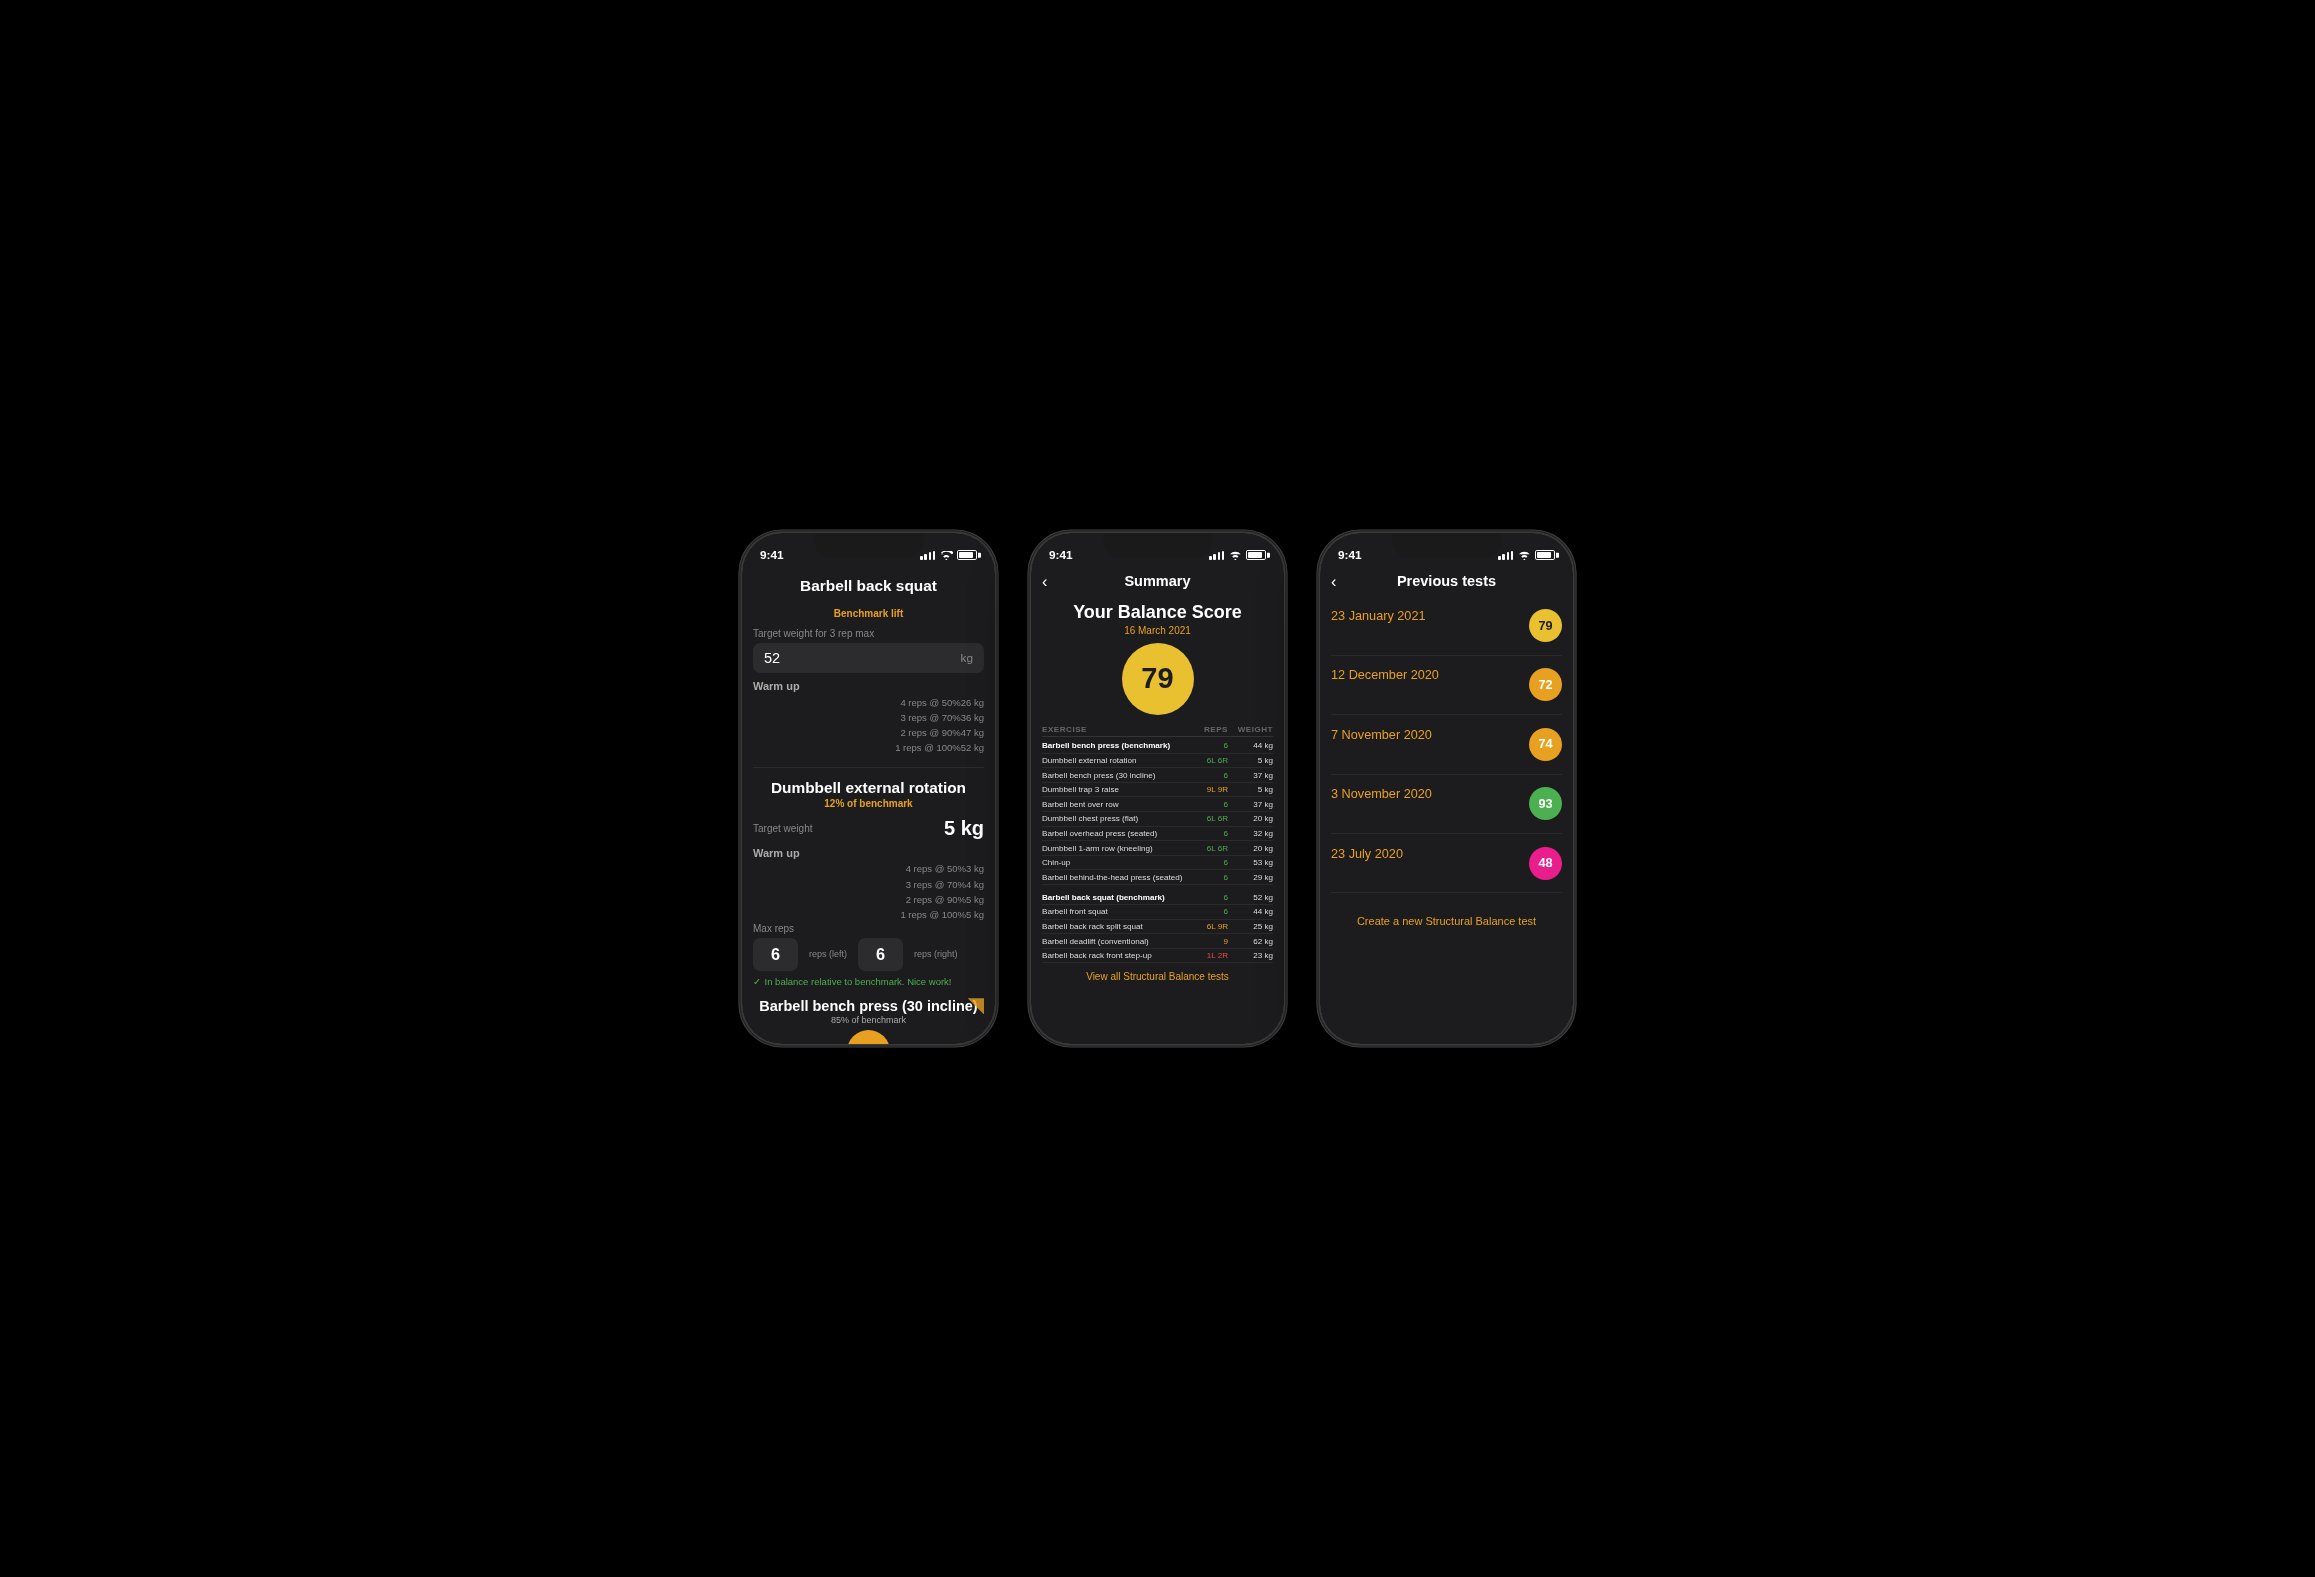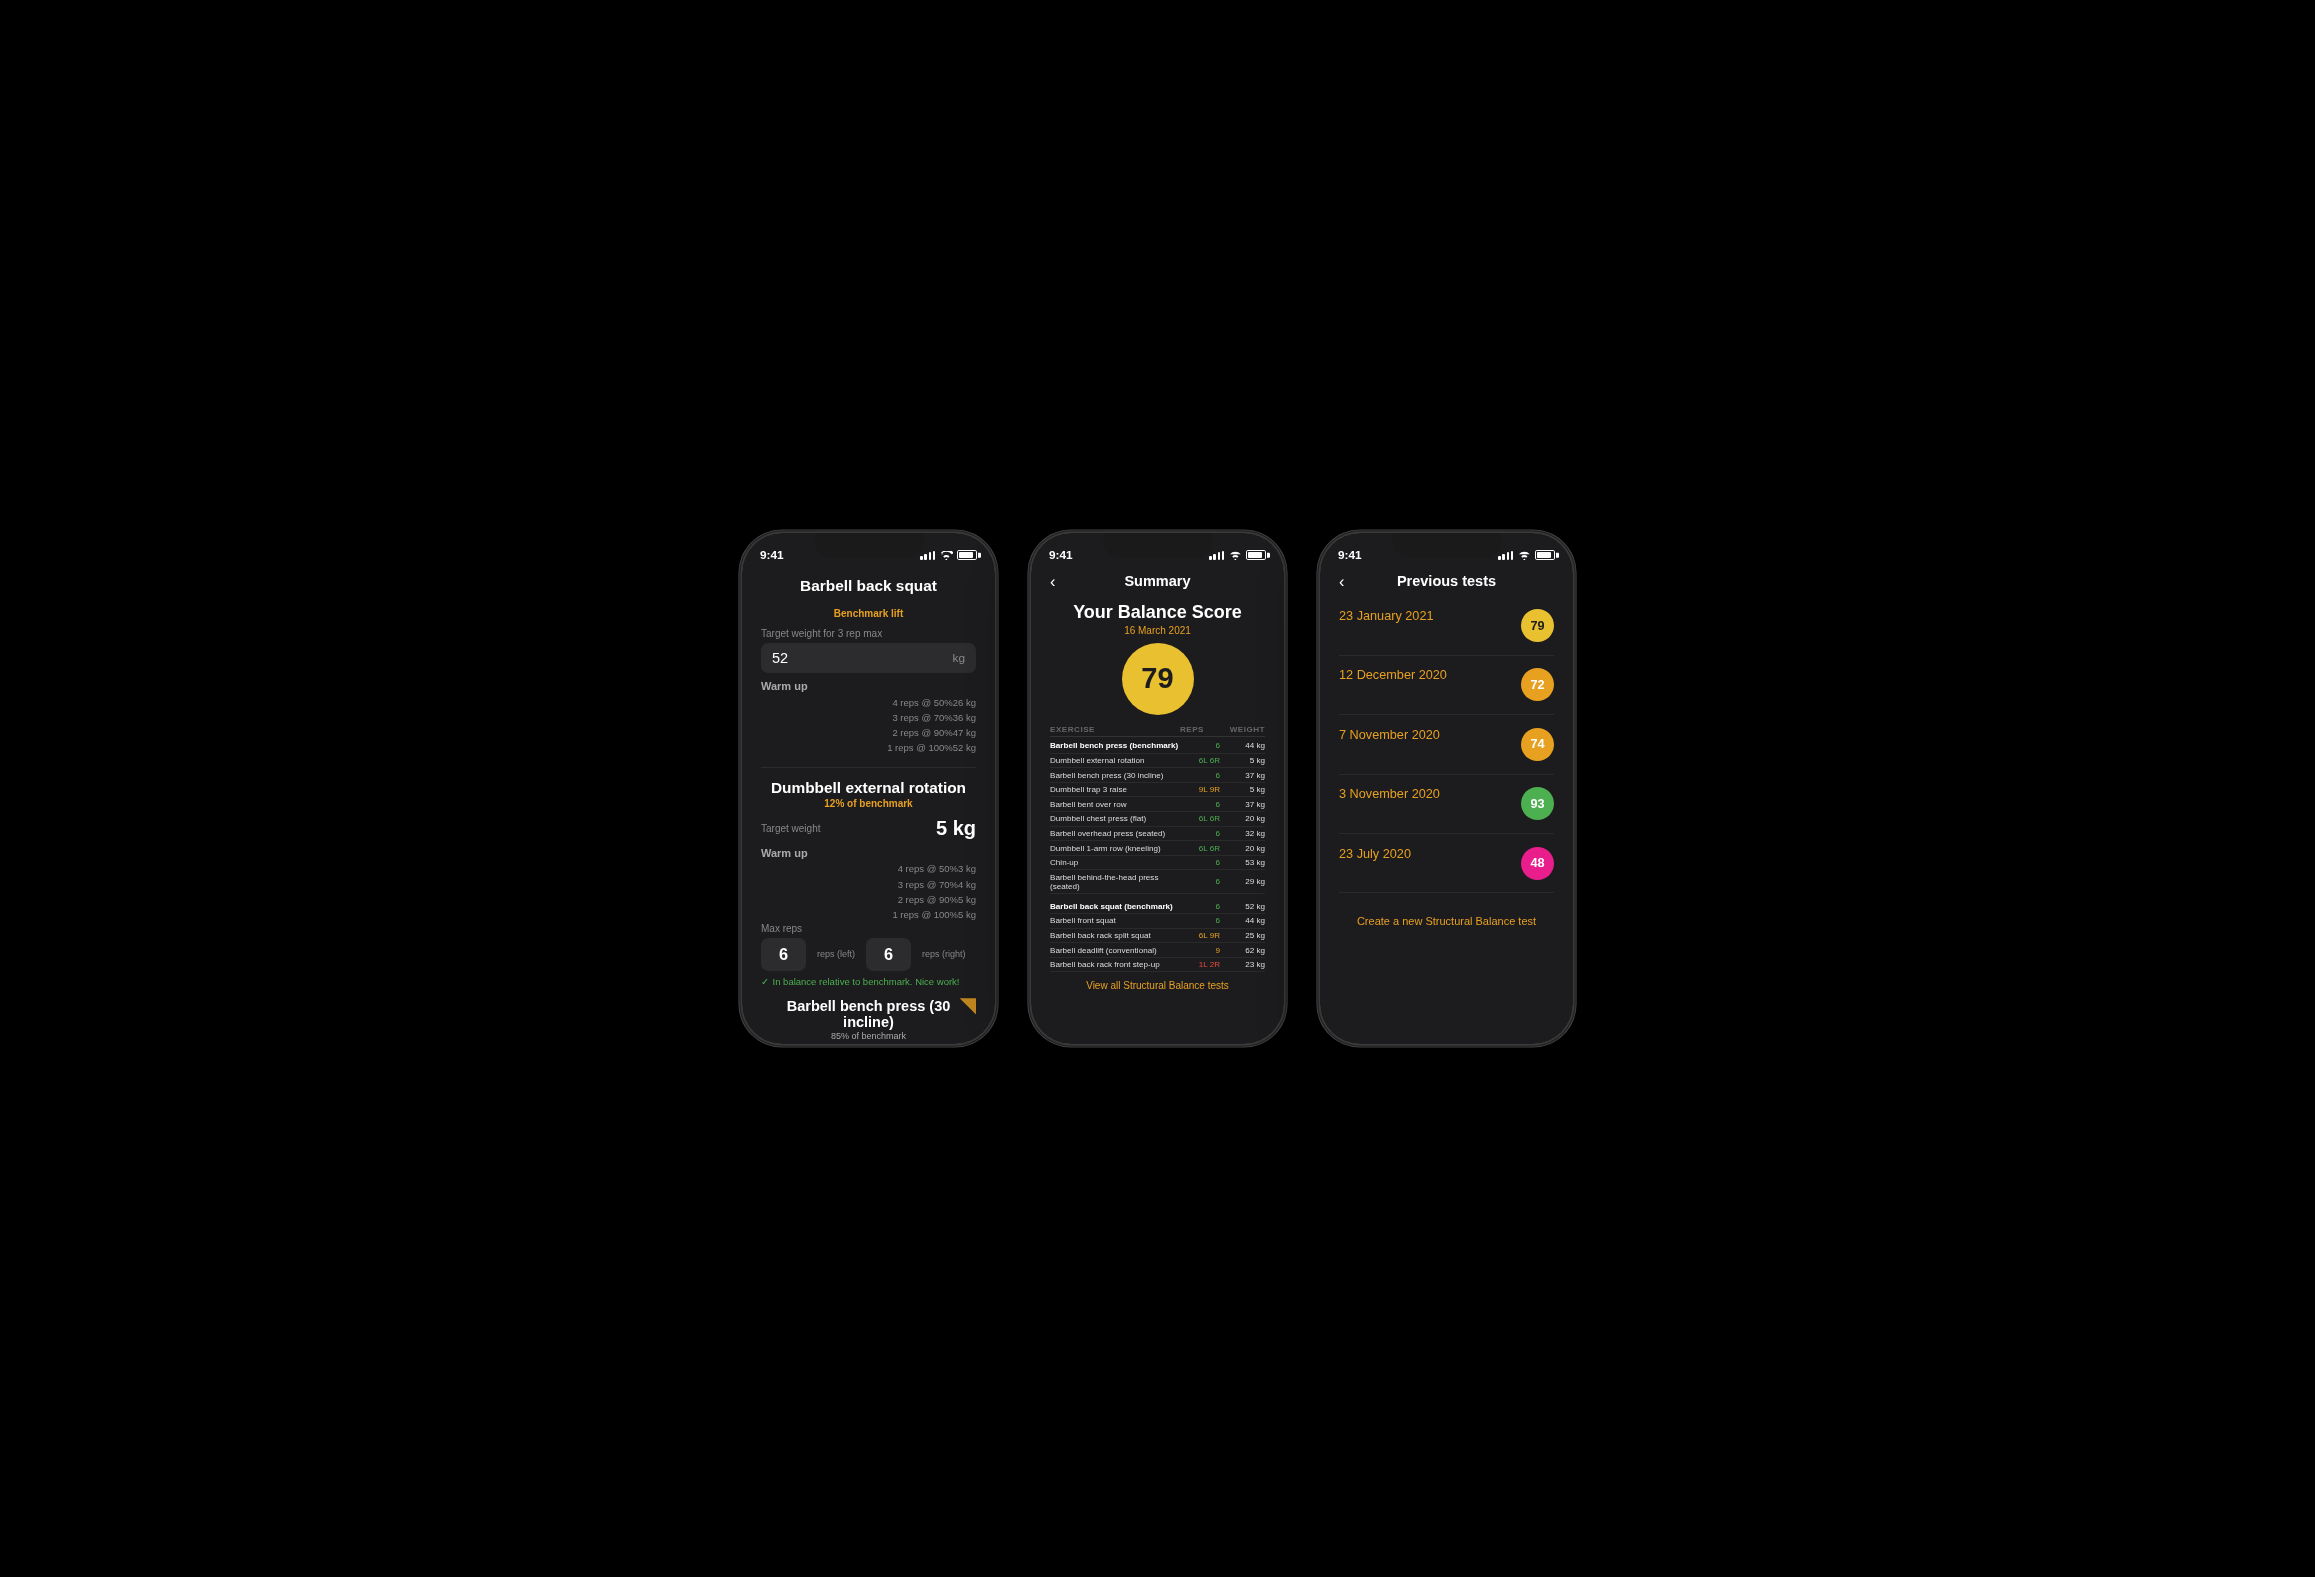--- a/index.html
+++ b/index.html
@@ -106,21 +106,21 @@
     .battery-fill {
       position: absolute;
       left: 0.9px; top: 0.9px; bottom: 0.9px;
       width: 80%;
       background: #fff;
       border-radius: 0.9px;
     }
 
     
     .screen-content {
-      padding: 0 19px;
+      padding: 0 11px;
       overflow: hidden;
       height: calc(100% - 33px);
       color: #fff;
     }
 
     
     .p1-title {
       font-size: 15.4px;
       font-weight: 700;
       text-align: center;
@@ -316,21 +316,20 @@
     .p2-table-header {
       display: flex;
       justify-content: space-between;
       color: #666;
       font-size: 8.1px;
       font-weight: 600;
       letter-spacing: 0.5px;
       border-bottom: 0.9px solid #333;
       padding: 2.7px 0;
       margin-bottom: 1.8px;
-      gap: 16px;
     }
     .p2-th-ex { flex: 1; }
     .p2-th-reps { width: 41px; text-align: right; }
     .p2-th-weight { width: 45px; text-align: right; }
     .p2-row {
       display: flex;
       justify-content: space-between;
       align-items: center;
       padding: 2.3px 0;
       border-bottom: 0.9px solid #2a2a2a;

